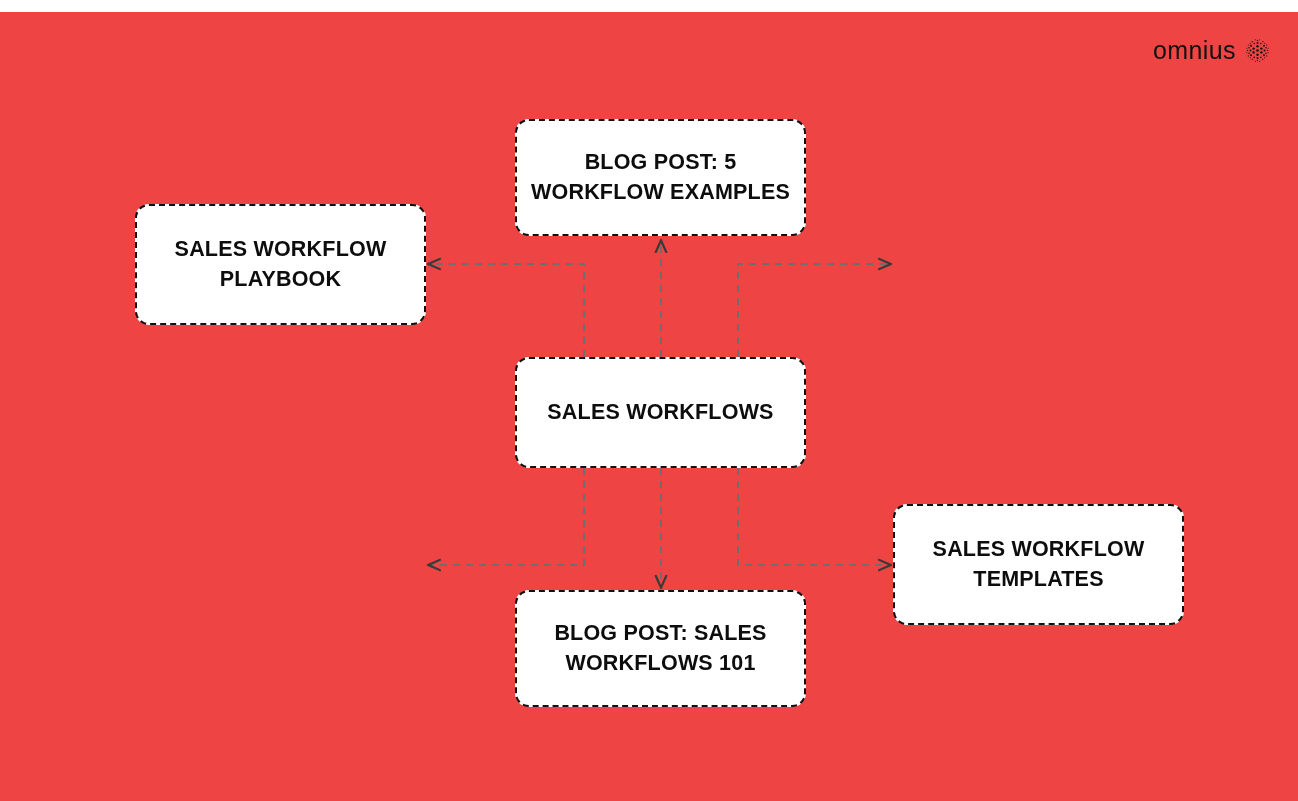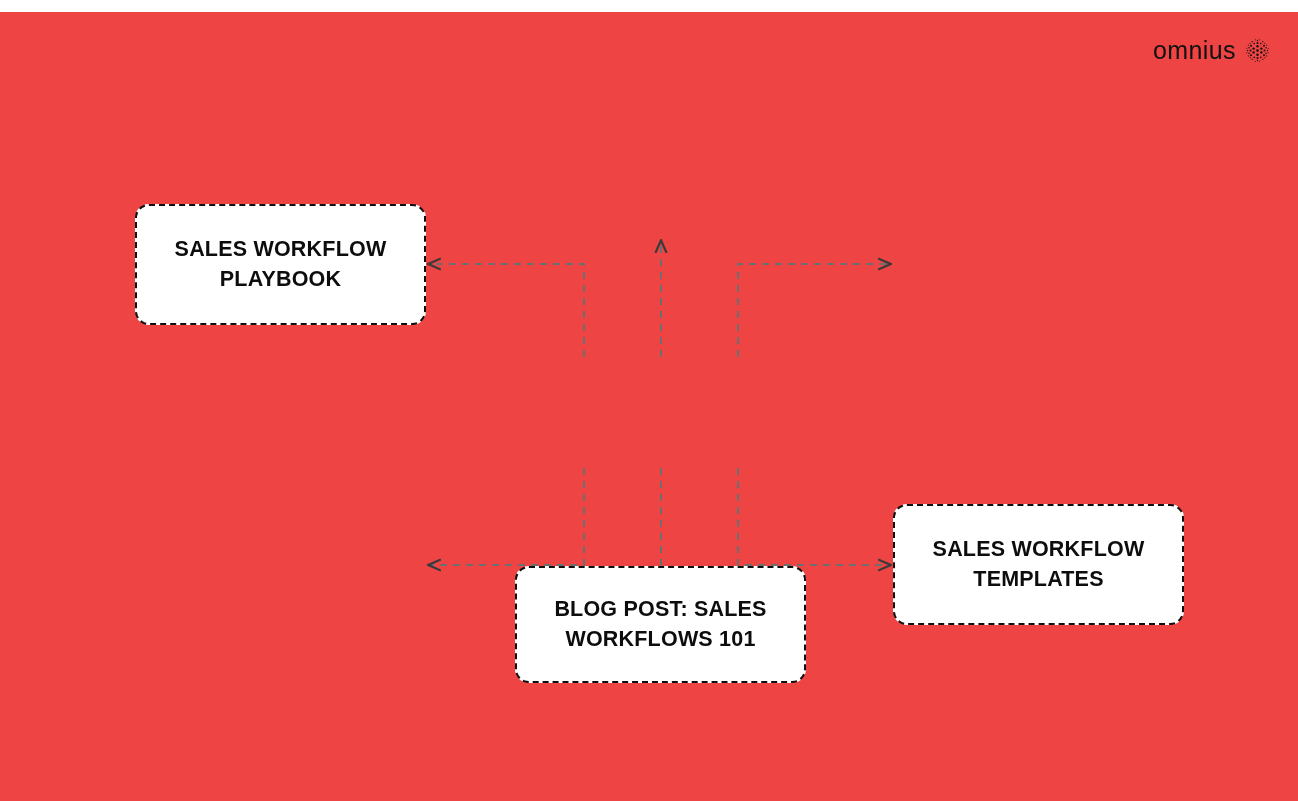--- a/index.html
+++ b/index.html
@@ -81,21 +81,21 @@
   .col-left   { left: 135px; width: 291px; }
   .col-center { left: 515px; width: 291px; }
   .col-right  { left: 893px; width: 291px; }
 
   #node-top-center    { top: 107px; height: 117px; }
   #node-left-top      { top: 192px; height: 121px; }
   #node-right-top     { top: 192px; height: 121px; }
   #node-center        { top: 345px; height: 111px; }
   #node-left-bottom   { top: 492px; height: 121px; }
   #node-right-bottom  { top: 492px; height: 121px; }
-  #node-bottom-center { top: 554px; height: 117px; }
+  #node-bottom-center { top: 578px; height: 117px; }
 </style>
 </head>
 <body>
 
 <div id="canvas">
 
   <div id="brand">
     <span class="wordmark">omnius</span>
     <svg class="mark" viewBox="0 0 50 50" aria-hidden="true">
       <g fill="#111111">
@@ -166,27 +166,34 @@
       <path d="M 738 345 L 738 252 L 890 252"></path>
 
       <path d="M 661 456 L 661 575"></path>
 
       <path d="M 584 456 L 584 553 L 429 553"></path>
 
       <path d="M 738 456 L 738 553 L 890 553"></path>
     </g>
   </svg>
 
+  <div class="node col-center" id="node-top-center">
+    <span class="label">BLOG POST: 5
+WORKFLOW EXAMPLES</span>
+  </div>
 
   <div class="node col-left" id="node-left-top">
     <span class="label">SALES WORKFLOW
 PLAYBOOK</span>
   </div>
 
 
+  <div class="node col-center" id="node-center">
+    <span class="label">SALES WORKFLOWS</span>
+  </div>
 
 
   <div class="node col-right" id="node-right-bottom">
     <span class="label">SALES WORKFLOW
 TEMPLATES</span>
   </div>
 
   <div class="node col-center" id="node-bottom-center">
     <span class="label">BLOG POST: SALES
 WORKFLOWS 101</span>

